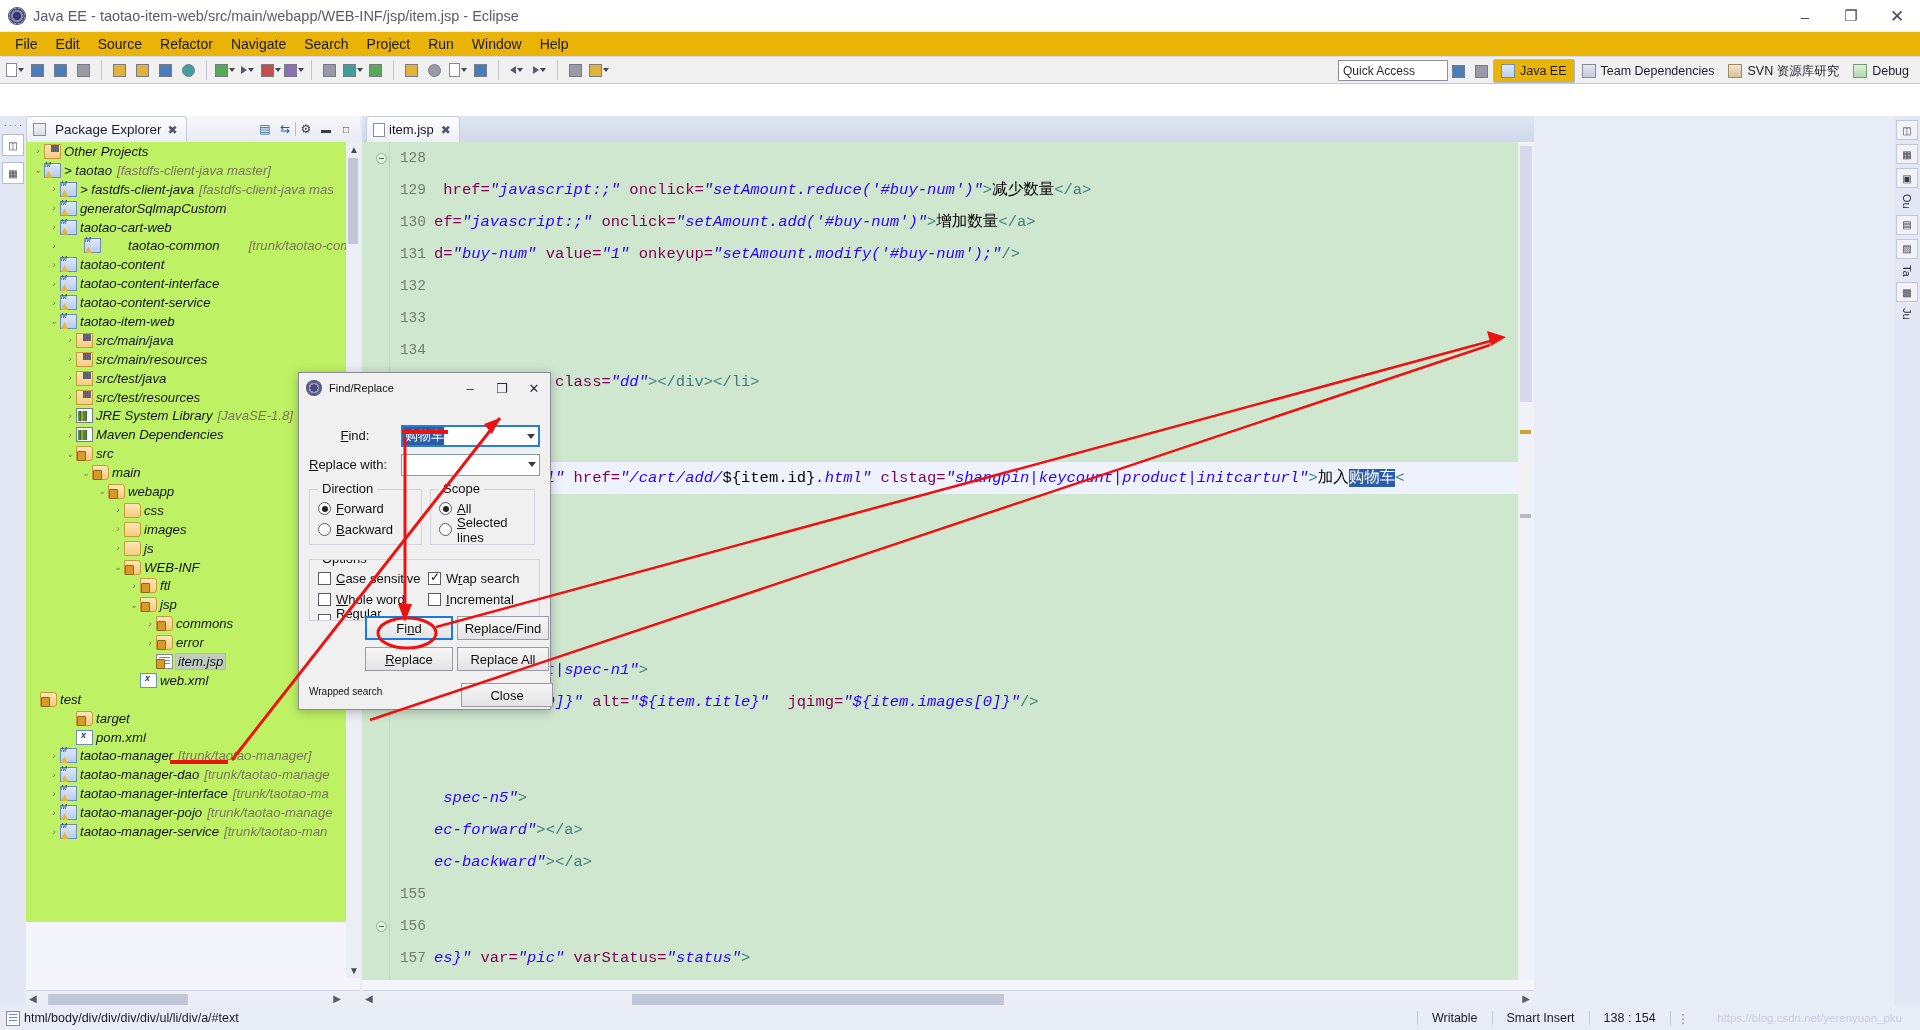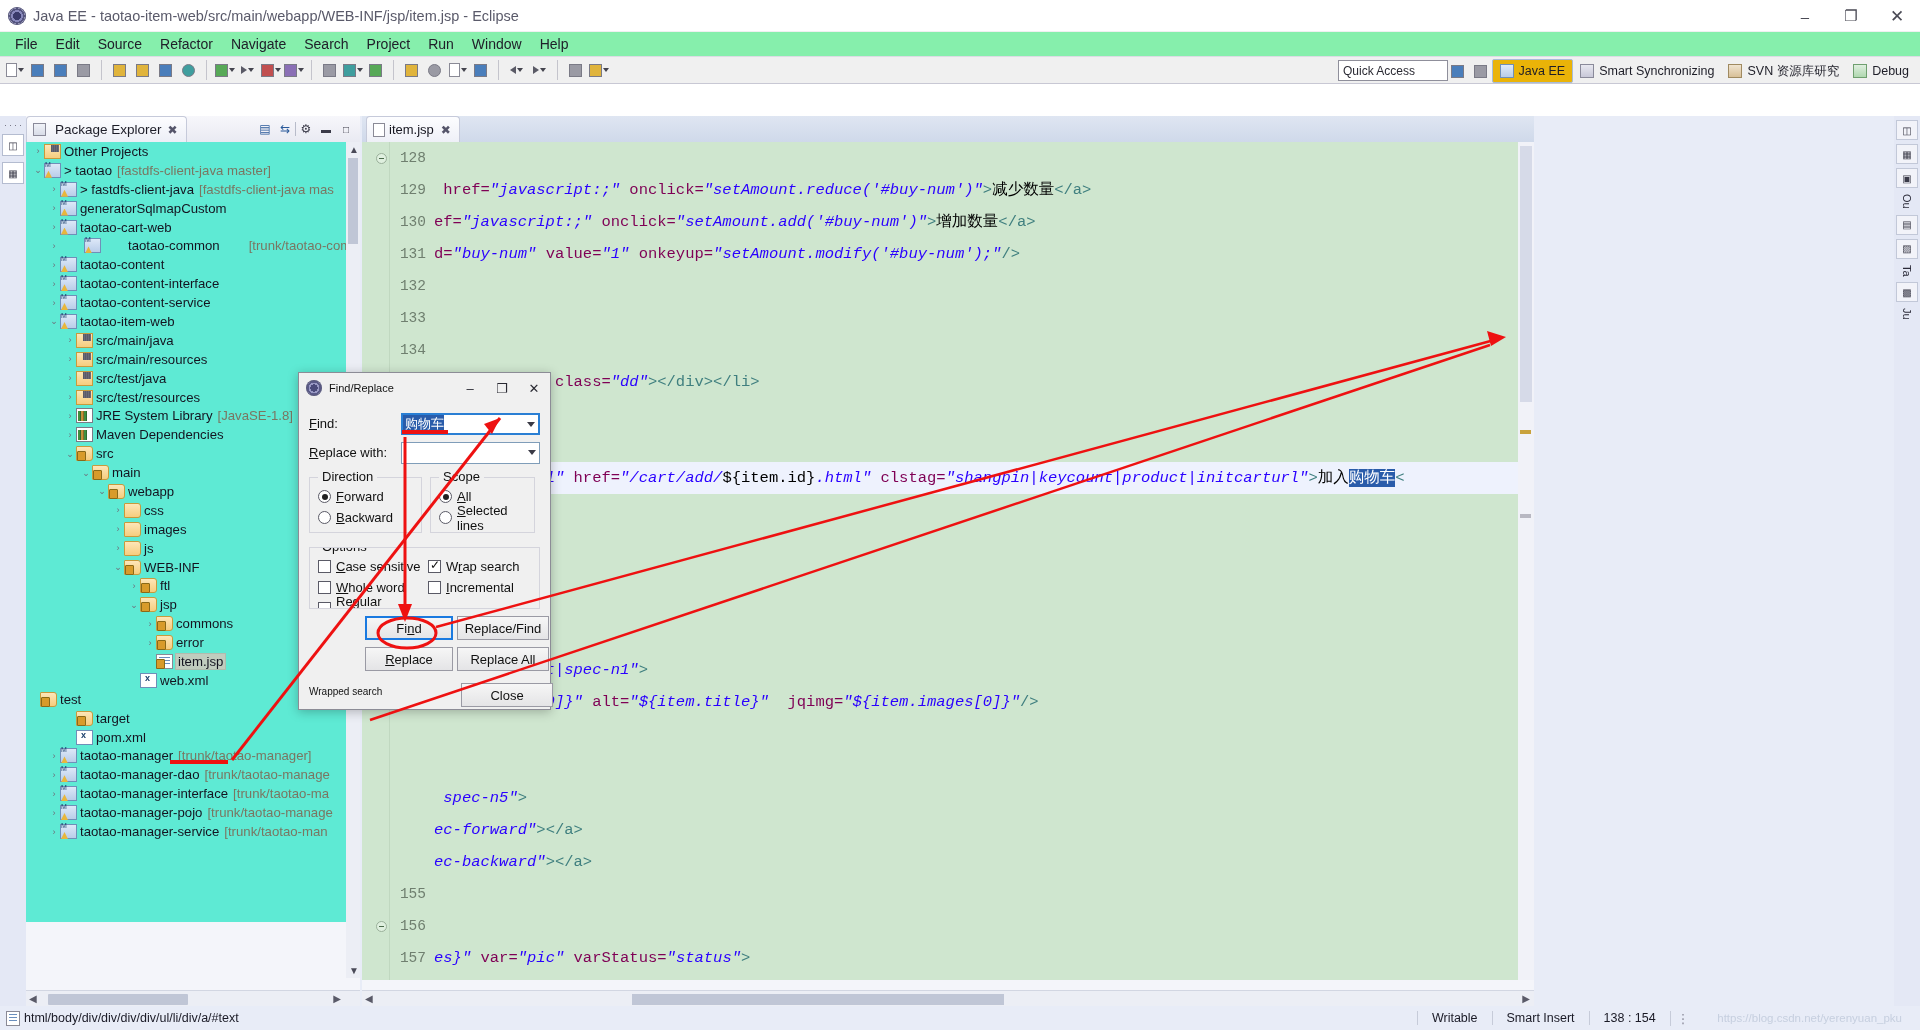--- a/index.html
+++ b/index.html
@@ -29,21 +29,21 @@
   }
   #titlebar .tb-text { color:#5a5a6a; font-size:14.5px; white-space:nowrap; }
   #winbtns { position:absolute; right:0; top:0; height:32px; display:flex; }
   #winbtns div {
     width:46px;height:32px;display:flex;align-items:center;justify-content:center;
     color:#4a4a55; font-size:15px;
   }
   #winbtns div.close { font-size:17px; }
 
   
-  #menubar { height:24px; background:#86efac; display:flex; align-items:center; padding-left:6px; }
+  #menubar { height:24px; background:#eab308; display:flex; align-items:center; padding-left:6px; }
   #menubar span { padding:2px 9px; color:#20202a; font-size:14px; white-space:nowrap; }
 
   
   #toolbar {
     height:28px; background:#f0f0f0; border-top:1px solid #dcdce4; border-bottom:1px solid #c8c8d4;
     display:flex; align-items:center; position:relative;
   }
   .tb-grp { display:flex; align-items:center; height:24px; padding:0 3px; }
   .tb-sep { width:1px; height:20px; background:#c4c4cc; margin:0 3px; }
   .tbi {
@@ -93,21 +93,21 @@
     border-top-left-radius:4px; border-top-right-radius:4px;
     border:1px solid #c6cada; border-bottom:none; position:relative; z-index:2;
   }
   #pexp-tab .ptitle { font-size:13.5px; color:#1d1d28; margin:0 6px 0 4px; white-space:nowrap;}
   #pexp-tab .pclose { font-size:12px; color:#55556a; }
   #pexp-tools { position:absolute; right:4px; top:4px; display:flex; align-items:center; }
   #pexp-tools .pt { width:20px;height:18px; display:flex;align-items:center;justify-content:center; }
 
   #tree {
     position:absolute; left:0; top:26px; width:334px; height:780px;
-    background:#5eead4; overflow:hidden;
+    background:#bef264; overflow:hidden;font-style:italic;
   }
   .trow { height:18.9px; display:flex; align-items:center; white-space:nowrap; font-size:13.2px; color:#141420; padding-left:2px;}
   .trow .arrow { width:12px; text-align:center; color:#6e6e7a; font-size:9px; flex:0 0 12px;}
   .trow .arrow.open::before { content:"\2304"; }
   .trow .arrow.closed::before { content:"\203A"; }
   .trow .tico { width:17px;height:15px;margin-right:3px; flex:0 0 17px; position:relative; }
   .trow .tlbl { }
   .trow .tdim { color:#7a7662; margin-left:5px; }
   .trow.sel .tlbl { background:#c0ccbe; box-shadow:0 0 0 1px #b0bcae; padding:0 2px;}
 
@@ -368,21 +368,21 @@
       </div>
     <div class="tbi">
         <span class="sq ic-grey"></span>
       </div>
     <div class="pitem active">
       <span class="pglyph" style="background:linear-gradient(#dfe9f8,#b8cde8);border:1px solid #6f8fb8;display:inline-block;"></span>
       <span>Java EE</span>
     </div>
     <div class="pitem">
       <span class="pglyph" style="background:linear-gradient(#e8e8f0,#c8c8d8);border:1px solid #8a8a9a;display:inline-block;"></span>
-      <span>Smart Synchronizing</span>
+      <span>Team Dependencies</span>
     </div>
     <div class="pitem">
       <span class="pglyph" style="background:linear-gradient(#f0e4d0,#d8c098);border:1px solid #a08a60;display:inline-block;"></span>
       <span>SVN 资源库研究</span>
     </div>
     <div class="pitem">
       <span class="pglyph" style="background:linear-gradient(#dfeedf,#b0d8b0);border:1px solid #6f9f6f;display:inline-block;"></span>
       <span>Debug</span>
     </div>
   </div>
@@ -695,21 +695,21 @@
   <div id="fr-title">
     <div class="fico"></div>
     <div class="ftxt">Find/Replace</div>
     <div class="fwin">
       <div>–</div>
       <div>❐</div>
       <div>✕</div>
     </div>
   </div>
 
-  <div class="fr-row" style="margin-top:6px;">
+  <div class="fr-row" style="margin-top:18px;text-align:center;">
     <div class="flabel"><u>F</u>ind:</div>
     <div class="fcombo focus">
       <span class="ftext sel">购物车</span>
       <span class="farrow"></span>
     </div>
   </div>
 
   <div class="fr-row">
     <div class="flabel"><u>R</u>eplace with:</div>
     <div class="fcombo">

